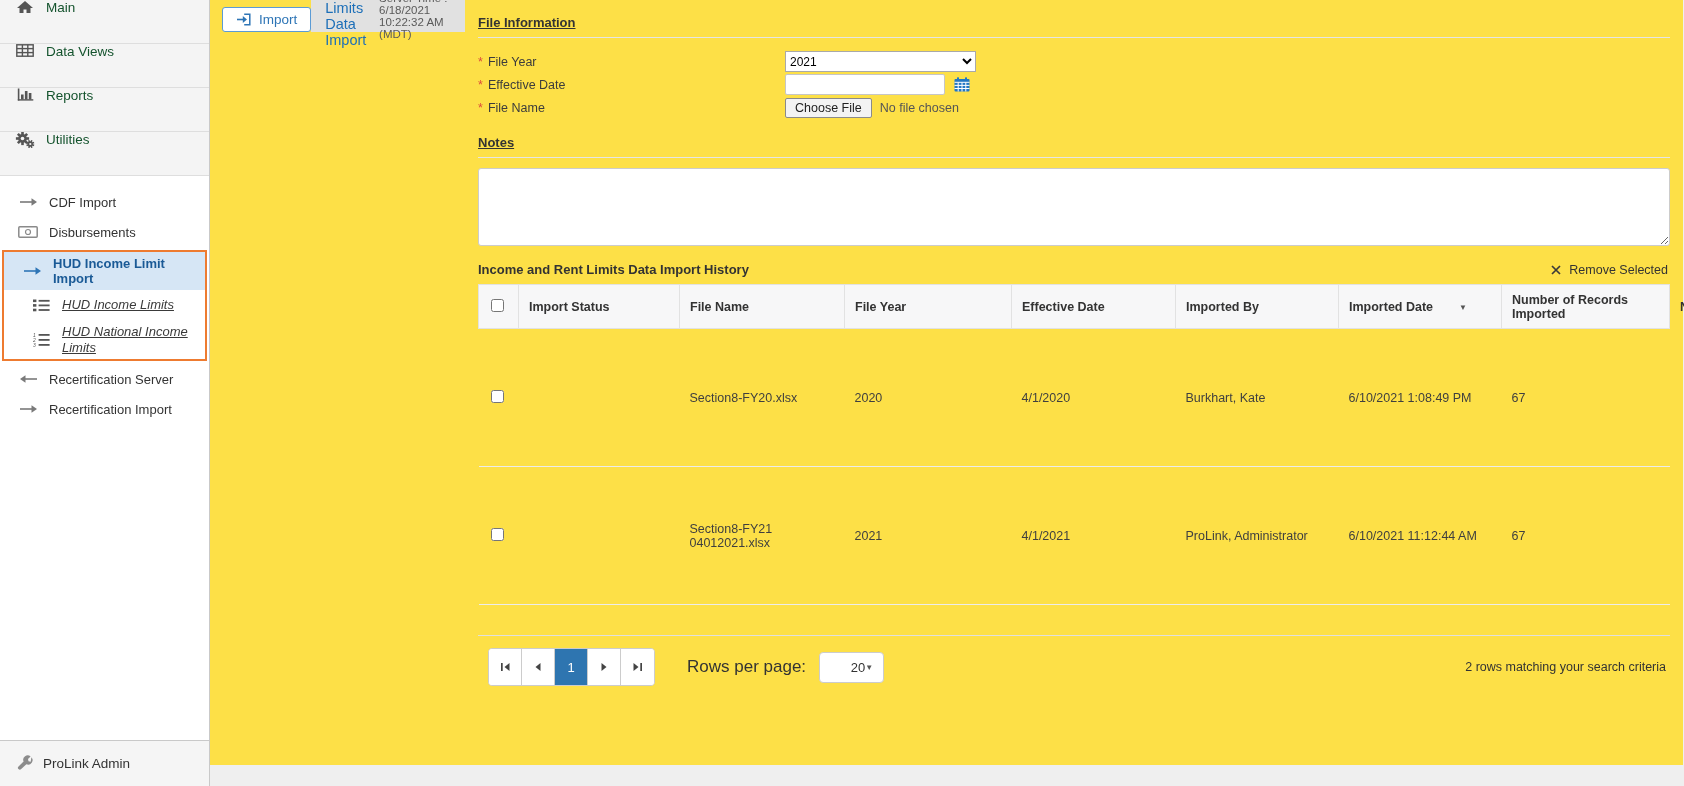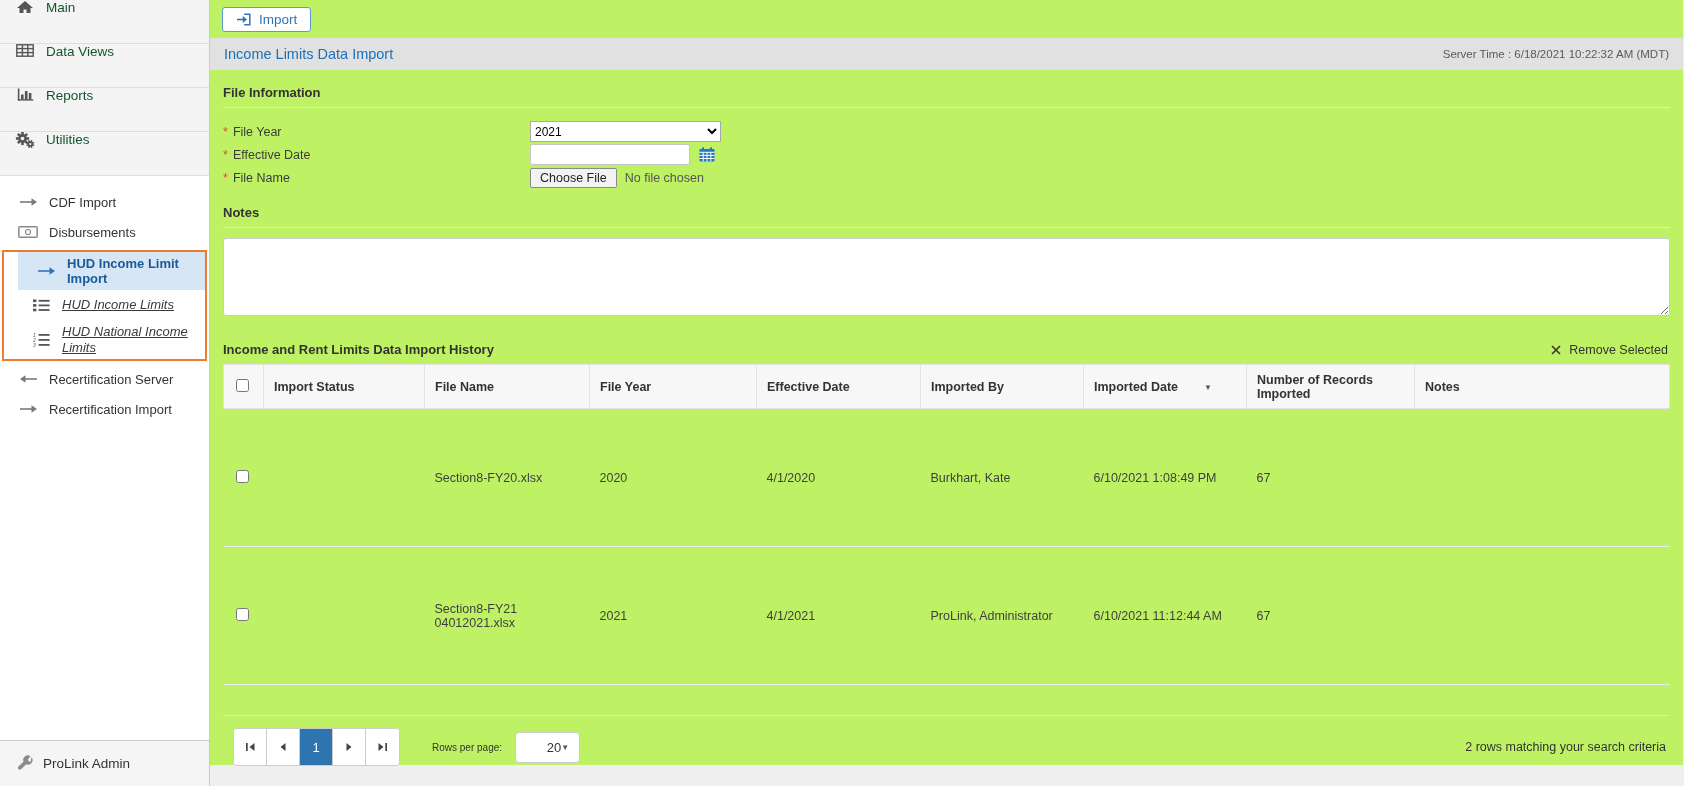--- a/index.html
+++ b/index.html
@@ -22,52 +22,52 @@
     padding-left:15px; background:#f4f4f4; border-bottom:1px solid #dedede;
     font-size:13.5px; color:#14532d; cursor:pointer;
   }
   .side-item .ico { width:20px; display:flex; justify-content:center; }
   .subnav { padding-top:11px; background:#fff; }
   .sub-item {
     min-height:30px; display:flex; align-items:center; gap:10px;
     padding:4px 4px 4px 17px; font-size:13px; color:#333; cursor:pointer;
   }
   .sub-item .ico { width:22px; display:flex; justify-content:center; flex:0 0 22px; }
-  .sub-item.active { background:#d6e6f5;margin-left:14px; }
+  .sub-item.active { background:#d6e6f5; }
   .sub-item.active .lbl { color:#1a5a96; font-weight:bold; }
   .sub-item.italic { font-style:italic; padding-left:26px; color:#3a3a3a;text-decoration:underline; }
   .sub-item.italic .lbl { max-width:132px; line-height:1.2; }
   .active-box { border:2px solid #ee7b30; margin:3px 2px; }
   .sidebar-footer {
     position:absolute; left:0; right:0; bottom:0; height:46px;
     background:#f5f5f5; border-top:1px solid #c9c9c9;
     display:flex; align-items:center; gap:10px; padding-left:16px;
     font-size:13.5px; color:#333; cursor:pointer;
   }
 
   
-  .main { width:1473px; height:765px; background:#bef264; display:flex; flex-direction:column; }
+  .main { width:1473px; height:765px; background:#fde047; display:flex; }
   .toolbar { padding:7px 0 6px 12px; }
   .import-btn {
     display:inline-flex; align-items:center; gap:8px;
     border:1px solid #5b9bd5; background:#fff; color:#2e75b6;
     border-radius:3px; padding:4px 13px; font-size:13.5px;
     font-family:"Liberation Sans",sans-serif; cursor:pointer;
   }
   .page-header {
     height:29px; background:#e1e1e1; display:flex; align-items:center;
     justify-content:space-between; padding:16px 14px;
   }
   .page-title { color:#1d6fb8; font-size:14.5px; }
   .server-time { color:#5a5a5a; font-size:11.5px; }
 
   .content { padding:15px 13px 0 13px; flex:1; display:flex; flex-direction:column; }
   .section-title {
     font-weight:bold; font-size:13px; color:#333;
-    padding-bottom:7px; border-bottom:1px solid #e5e5e5;
+    padding-bottom:7px; border-bottom:1px solid #e5e5e5;text-decoration:underline;
   }
   .form { margin-top:12px; }
   .form-row { display:flex; align-items:center; height:23px; }
   .form-label { width:307px; font-size:12.5px; color:#3c3c3c; }
   .req { color:#dd4b39; margin-right:5px; }
   .year-select { width:191px; height:21px; font-size:12px; border:1px solid #a9a9a9; background:#fff; }
   .date-input { width:160px; height:21px; border:1px solid #c6c6c6; border-radius:2px; padding:0 5px; font-size:12px; }
   .cal-btn { background:none; border:none; margin-left:9px; cursor:pointer; display:flex; align-items:center; }
   .file-btn {
     border:1px solid #8a8a8a; background:#f3f3f3; border-radius:2px;
@@ -75,21 +75,21 @@
     font-family:"Liberation Sans",sans-serif;
   }
   .no-file { margin-left:8px; color:#555; font-size:12.5px; }
   .notes-title { margin-top:16px; }
   .notes-area {
     margin-top:10px; width:100%; height:78px; border:1px solid #ccc;
     border-radius:3px; resize:both; font-family:"Liberation Sans",sans-serif;
     font-size:13px; padding:6px;
   }
   .history-head {
-    margin-top:22px; display:flex; align-items:center; justify-content:space-between;
+    margin-top:12px; display:flex; align-items:center; justify-content:space-between;
     padding:4px 2px 7px 0;
   }
   .history-title { font-weight:bold; font-size:13px; color:#333; }
   .remove-btn {
     display:inline-flex; align-items:center; gap:7px; background:none; border:none;
     font-size:12.5px; color:#333; cursor:pointer; font-family:"Liberation Sans",sans-serif;
   }
 
   table { width:100%; border-collapse:collapse; font-size:12.5px; color:#3f3f3f; table-layout:fixed; }
   thead th {
@@ -106,21 +106,21 @@
     display:flex; align-items:center; margin-top:30px;
     border-top:1px solid #e0e0e0; padding:12px 2px 14px 10px;
   }
   .pager { display:inline-flex; border:1px solid #ccc; border-radius:4px; overflow:hidden; background:#fff; }
   .pager-btn {
     width:33px; height:36px; display:flex; align-items:center; justify-content:center;
     border:none; border-right:1px solid #ccc; background:#fff; cursor:pointer;
   }
   .pager-btn:last-child { border-right:none; }
   .pager-btn.page-num { background:#2e75b0; color:#fff; font-size:13px; font-family:"Liberation Sans",sans-serif; }
-  .rpp-label { margin-left:32px; font-size:10px; color:#333; }
+  .rpp-label { margin-left:32px; font-size:17px; color:#333; }
   .rpp-select {
     margin-left:13px; width:65px; height:31px; border:1px solid #ccc; border-radius:4px;
     display:flex; align-items:center; justify-content:flex-end;
     padding:0 10px; font-size:13px; color:#333; cursor:pointer; background:#fff;
   }
   .rpp-caret { font-size:8px; color:#555; }
   .summary { margin-left:auto; font-size:12.5px; color:#333; padding-right:2px; }
 </style>
 </head>
 <body>

